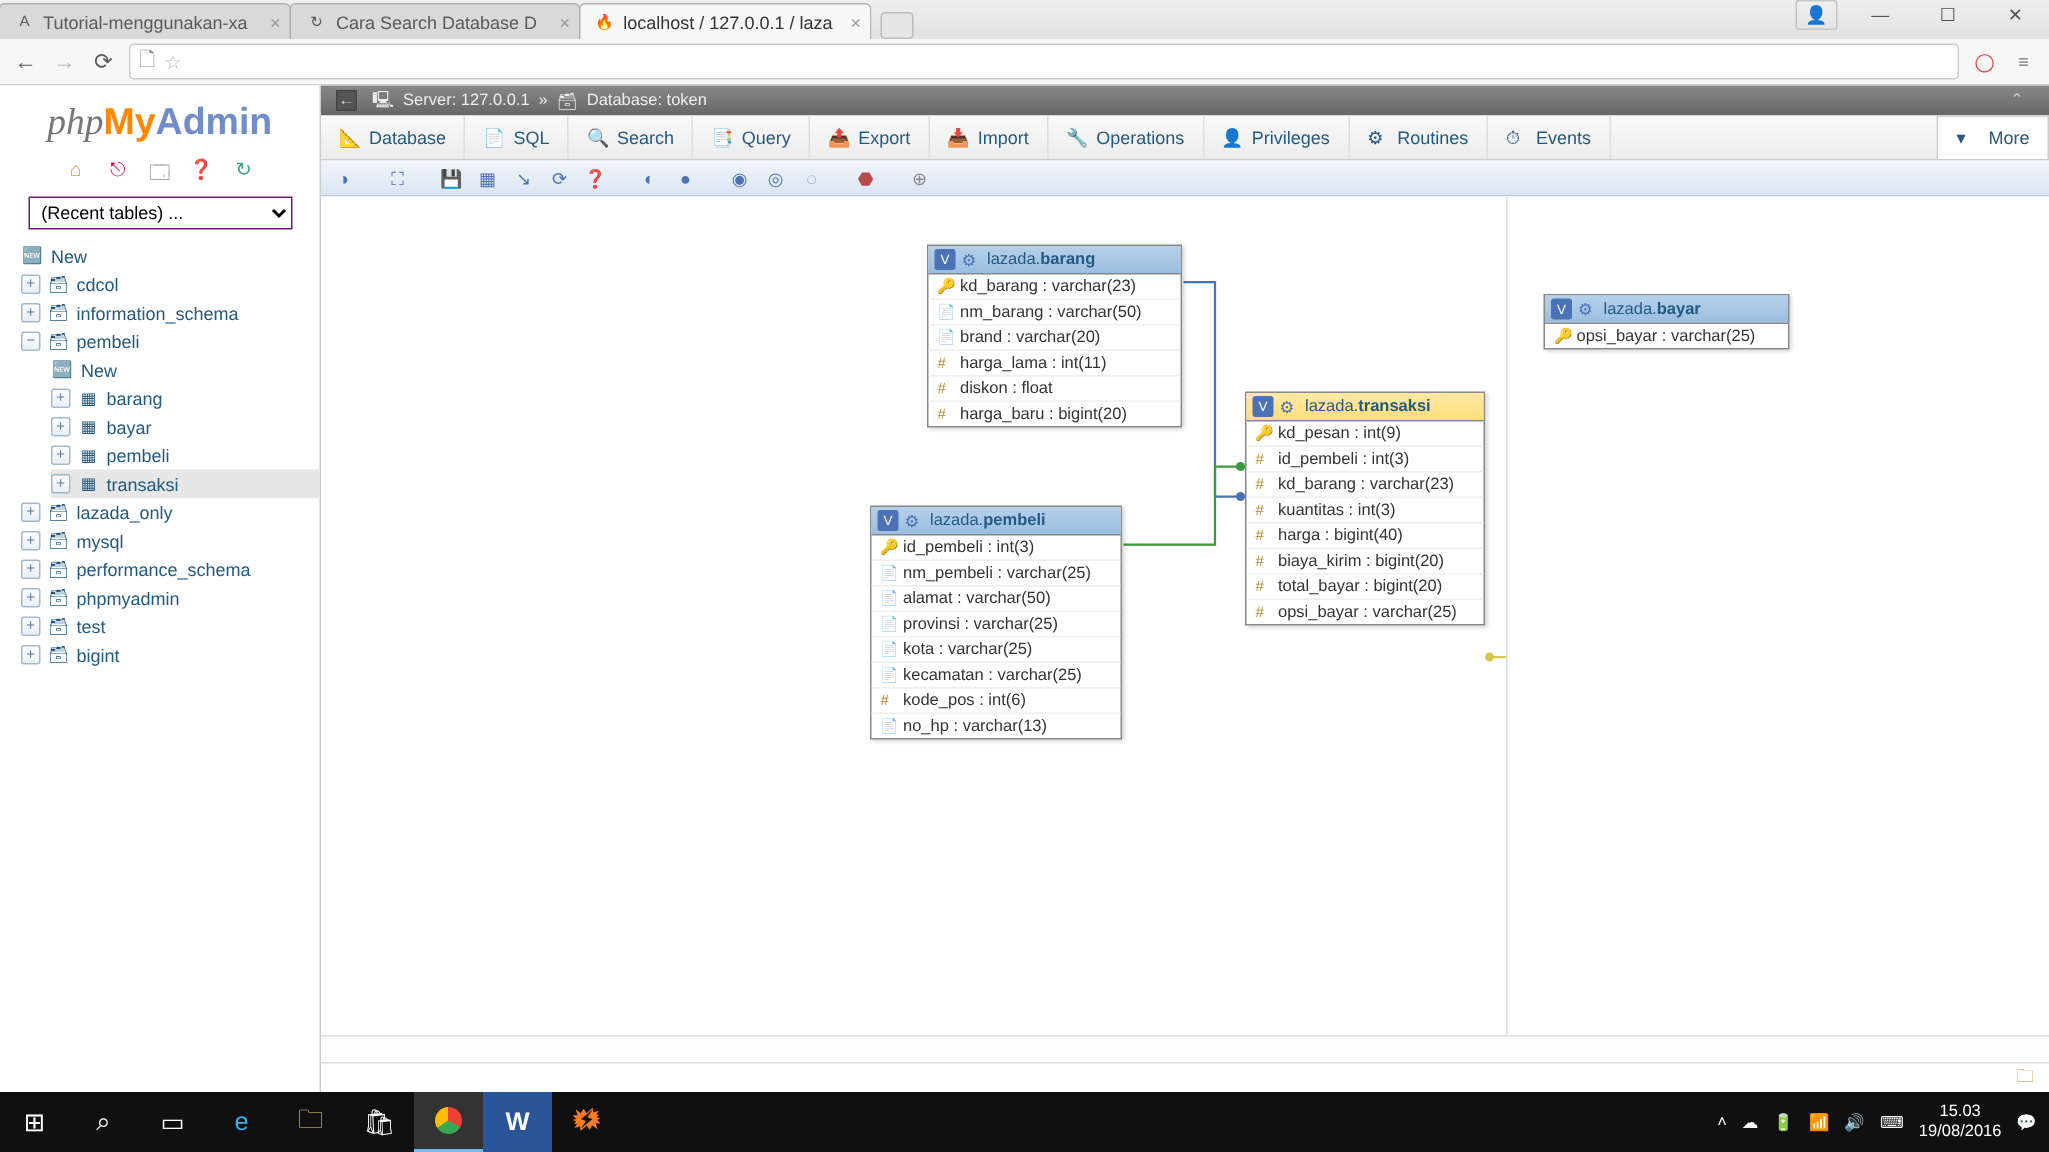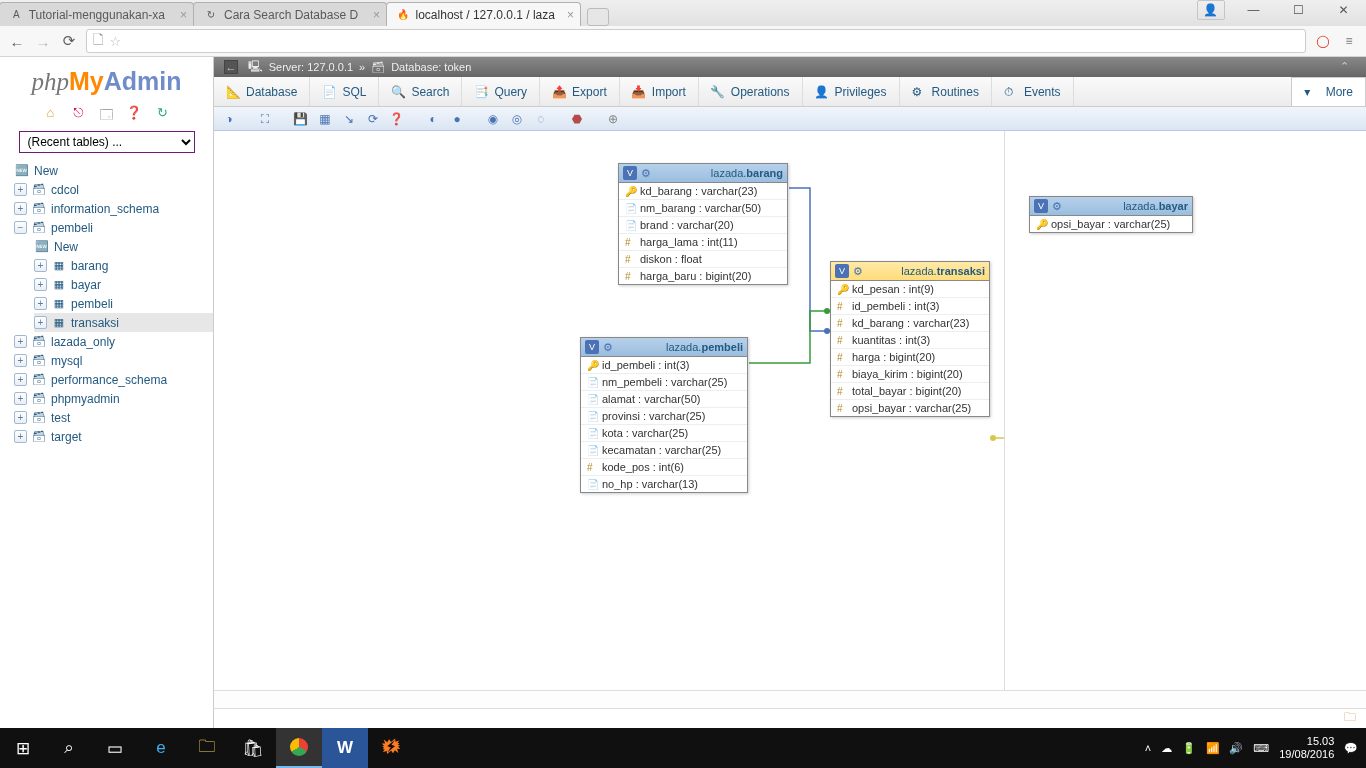--- a/index.html
+++ b/index.html
@@ -51,37 +51,37 @@
 
 .canvas-wrap { flex:1; position:relative; background:#fff; overflow:hidden; }
 .canvas { position:absolute; left:0; top:0; width:790px; bottom:0; }
 .sidepane { position:absolute; left:790px; top:0; bottom:0; width:1px; border-left:1px solid #ddd; }
 
 .dbtable { position:absolute; border:1px solid #888; background:#fff; font-size:11px; box-shadow:1px 1px 3px rgba(0,0,0,0.2); }
 .dbtable .th { background:linear-gradient(#b7d0ea,#9abedf); font-weight:normal; padding:2px 4px; display:flex; align-items:center; gap:4px; color:#235a81; border-bottom:1px solid #888; white-space:nowrap; }
 .dbtable.sel .th { background:linear-gradient(#ffe9a6,#ffdd7a); }
 .th-ic { width:14px; height:14px; background:#4a72b5; color:#fff; font-size:9px; display:flex; align-items:center; justify-content:center; border-radius:2px; }
 .th-gear { width:13px; height:13px; color:#4a72b5; }
-.th-title { flex:1; text-align:right; }
+.th-title { flex:1; text-align:left; }
 .th-title .dbname { font-weight:normal; }
 .th-title .tname { font-weight:bold; }
 .dbtable .row { padding:2px 6px; display:flex; align-items:center; gap:4px; color:#333; border-bottom:1px solid #eee; white-space:nowrap; }
 .dbtable .row:last-child { border-bottom:none; }
 .col-ic { width:11px; color:#b58a2c; font-size:10px; }
 
 svg.rel { position:absolute; left:0; top:0; width:790px; height:100%; pointer-events:none; }
 
 .status-strip { height:18px; border-top:1px solid #ddd; background:#fdfdfd; }
 .bookmark-strip { height:20px; border-top:1px solid #ddd; display:flex; justify-content:flex-end; padding-right:10px; align-items:center; color:#d08a2d; }
 
 .taskbar { height:40px; background:#101010; display:flex; align-items:center; color:#fff; position:relative; }
 .task-btn { width:46px; height:40px; display:flex; align-items:center; justify-content:center; font-size:17px; color:#fff; }
 .task-btn.active { background:#333; border-bottom:2px solid #76b9ed; }
 .tray { margin-left:auto; display:flex; align-items:center; gap:10px; padding-right:8px; font-size:11px; }
-.tray .clock { text-align:right; line-height:13px; }
+.tray .clock { text-align:center; line-height:13px; }
 </style>
 </head>
 <body>
 
 <div class="browser-tabs">
   <div id="tabs-host" style="display:flex; align-items:flex-end;">
       <div class="tab">
         <span class="tab-favicon">A</span>
         <span>Tutorial-menggunakan-xa</span>
         <span class="tab-close">×</span>
@@ -202,21 +202,21 @@
             <span>phpmyadmin</span>
           </div>
           <div class="tree-item">
             <span class="tree-toggle">+</span>
             <span class="tree-icon">🗃</span>
             <span>test</span>
           </div>
           <div class="tree-item">
             <span class="tree-toggle">+</span>
             <span class="tree-icon">🗃</span>
-            <span>target</span>
+            <span>bigint</span>
           </div>
         </div>
     </div>
   </div>
 
   <div class="main">
     <div class="crumb-bar">
       <span class="crumb-collapse">←</span>
       <span>🖳</span>
       <span>Server: 127.0.0.1</span>
@@ -363,21 +363,21 @@
             <div class="row">
               <span class="col-ic">#</span>
               <span>kd_barang : varchar(23)</span>
             </div>
             <div class="row">
               <span class="col-ic">#</span>
               <span>kuantitas : int(3)</span>
             </div>
             <div class="row">
               <span class="col-ic">#</span>
-              <span>harga : bigint(20)</span>
+              <span>harga : bigint(40)</span>
             </div>
             <div class="row">
               <span class="col-ic">#</span>
               <span>biaya_kirim : bigint(20)</span>
             </div>
             <div class="row">
               <span class="col-ic">#</span>
               <span>total_bayar : bigint(20)</span>
             </div>
             <div class="row">

